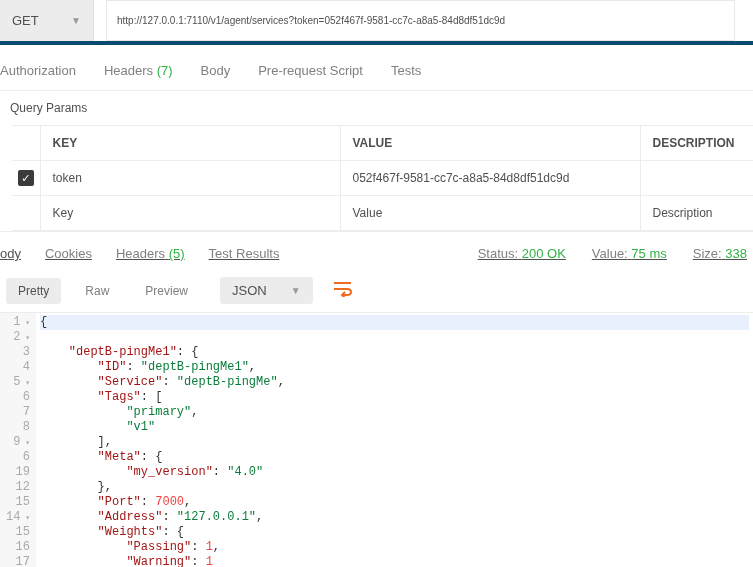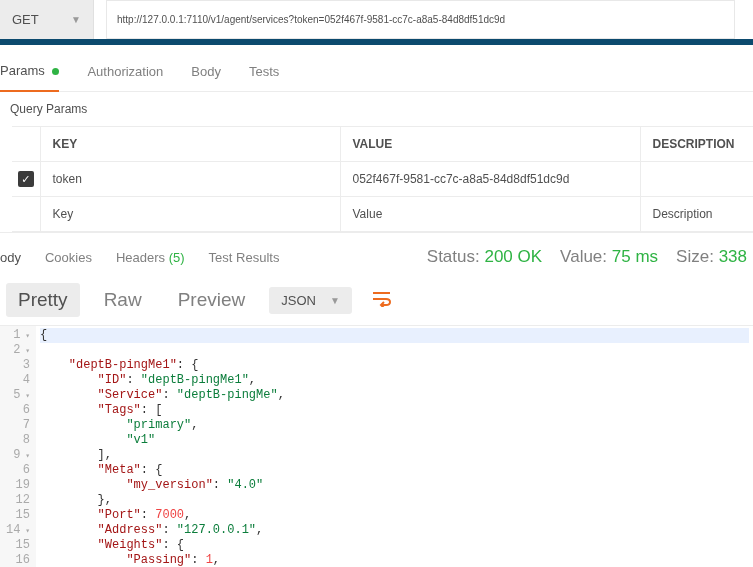--- a/index.html
+++ b/index.html
@@ -1,43 +1,43 @@
 <!DOCTYPE html>
 <html><head>
 <meta charset="utf-8">
 <style>
 * { box-sizing: border-box; margin: 0; padding: 0; }
 body { font-family: -apple-system, BlinkMacSystemFont, "Segoe UI", Helvetica, Arial, sans-serif; font-size: 12px; color: #505050; background: #fff; width: 753px; }
-.req-row { display: flex; padding: 0 16px 0 0; height: 45px; background: #fff; border-bottom: 6px solid #0c4a6e; }
+.req-row { display: flex; padding: 0 16px 0 0; height: 45px; background: #fff; border-bottom: 4px solid #0c4a6e; }
 .method-select { width: 94px; background: #ececec; display: flex; align-items: center; padding: 0 12px; color: #505050; font-size: 13px; border-right: 1px solid #e0e0e0; cursor: pointer; }
 .method-select .caret { margin-left: auto; color: #999; font-size: 10px; }
 .url-input { flex: 1; border: 1px solid #e8e8e8; margin: 0 2px 0 12px; padding: 0 10px; display: flex; align-items: center; color: #505050; font-size: 10px; background: #fff; }
 .tabs { display: flex; align-items: center; padding: 18px 0 0 0; border-bottom: 1px solid #ececec; }
 .tab { padding: 0 0 12px 0; margin-right: 28px; color: #808080; font-size: 13px; cursor: pointer; position: relative; }
 .tab.active { color: #505050; border-bottom: 2px solid #ed6b1f; margin-bottom: -1px; }
 .tab .dot { display: inline-block; width: 7px; height: 7px; background: #2fb344; border-radius: 50%; margin-left: 4px; vertical-align: middle; }
 .tab .count { color: #2fb344; }
 .section-header { padding: 10px 4px; color: #505050; font-size: 12px; margin-left: 6px; }
 table.params { width: 100%; border-collapse: collapse; margin-left: 12px; }
 table.params th, table.params td { border: 1px solid #ececec; padding: 10px 12px; text-align: left; font-weight: normal; font-size: 12px; }
 table.params th { color: #505050; font-weight: 600; }
 table.params td { color: #505050; }
 .cb-col { width: 28px; text-align: center !important; padding: 6px 4px !important; border-left: none !important; }
 .checkbox { width: 16px; height: 16px; background: #3b3b3b; border-radius: 2px; display: inline-flex; align-items: center; justify-content: center; color: #fff; font-size: 11px; }
 .placeholder { color: #aaa; }
-.resp-tabs { display: flex; align-items: center; padding: 14px 0 8px 0; border-top: 1px solid #ececec; margin-top: 0; }
+.resp-tabs { display: flex; align-items: center; padding: 14px 0 8px 0; border-top: 1px solid #ececec; margin-top: 0; text-decoration: underline; }
 .resp-tab { margin-right: 24px; color: #808080; font-size: 13px; cursor: pointer; }
 .resp-tab.active { color: #505050; }
 .resp-tab .count { color: #2fb344; }
-.status-block { margin-left: auto; display: flex; gap: 18px; font-size: 17px; color: #808080; padding-right: 6px; }
+.status-block { margin-left: auto; display: flex; gap: 26px; font-size: 13px; color: #808080; padding-right: 6px; }
 .status-block .val { color: #2fb344; }
 .format-bar { display: flex; align-items: center; gap: 12px; padding: 8px 6px; }
-.fmt-btn { padding: 6px 12px; color: #808080; font-size: 19px; cursor: pointer; border-radius: 3px; text-align: center; }
+.fmt-btn { padding: 6px 12px; color: #808080; font-size: 12px; cursor: pointer; border-radius: 3px; text-align: center; }
 .fmt-btn.active { background: #ececec; color: #505050; }
-.fmt-select { padding: 6px 12px; background: #ececec; color: #505050; font-size: 13px; cursor: pointer; display: flex; align-items: center; gap: 14px; border-radius: 3px; }
+.fmt-select { padding: 6px 12px; background: #ececec; color: #505050; font-size: 13px; cursor: pointer; display: flex; align-items: center; gap: 24px; border-radius: 3px; margin-left: 8px; }
 .fmt-select .caret { font-size: 10px; color: #999; }
 .wrap-btn { padding: 4px 8px; cursor: pointer; }
 .wrap-btn svg { stroke: #ed6b1f; }
 .code-area { display: flex; font-family: "Courier New", monospace; font-size: 12px; line-height: 15px; border-top: 1px solid #ececec; }
 .gutter { background: #f7f7f7; color: #aaa; text-align: right; padding: 2px 6px 2px 4px; user-select: none; width: 36px; }
 .gutter .ln { display: block; }
 .gutter .fold::after { content: " ▾"; font-size: 8px; color: #aaa; }
 .code { flex: 1; padding: 2px 4px; white-space: pre; overflow: hidden; }
 .code .line1 { background: #e8f0fe; display: block; }
 .k { color: #a31515; }
@@ -54,26 +54,27 @@
   <div class="method-select">
     <span>GET</span>
     <span class="caret">▼</span>
   </div>
   <div class="url-input">
     <span>http://127.0.0.1:7110/v1/agent/services?token=052f467f-9581-cc7c-a8a5-84d8df51dc9d</span>
   </div>
 </div>
 
 <div class="tabs">
-  <div class="tab active">
-    <span>Params</span>
-    <span class="dot"></span>
+  <div class="tab">Authorization</div>
+  <div class="tab">
+    <span>Headers</span>
+    <span class="count">(7)</span>
   </div>
-  <div class="tab">Authorization</div>
   <div class="tab">Body</div>
+  <div class="tab">Pre-request Script</div>
   <div class="tab">Tests</div>
 </div>
 
 <div class="section-header">Query Params</div>
 
 <table class="params">
   <thead>
     <tr>
       <th class="cb-col"></th>
       <th style="width:300px">KEY</th>

